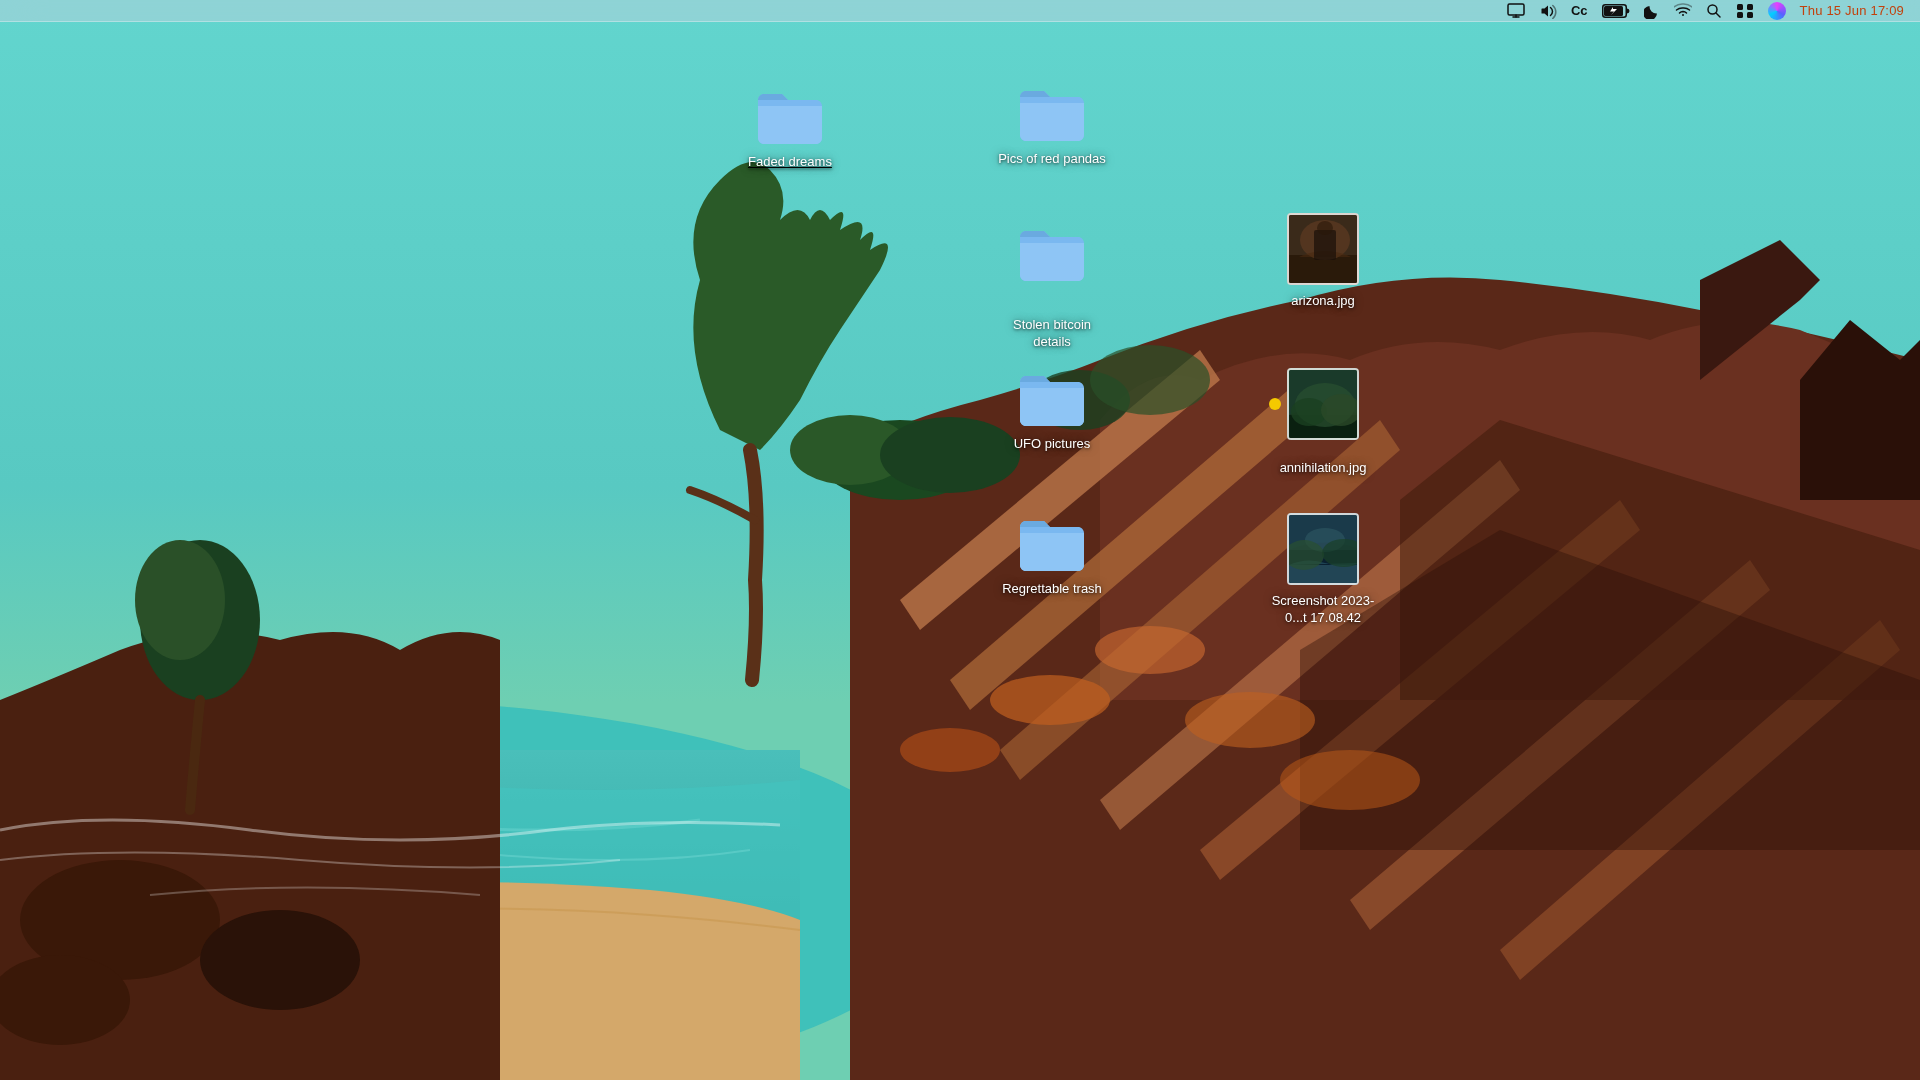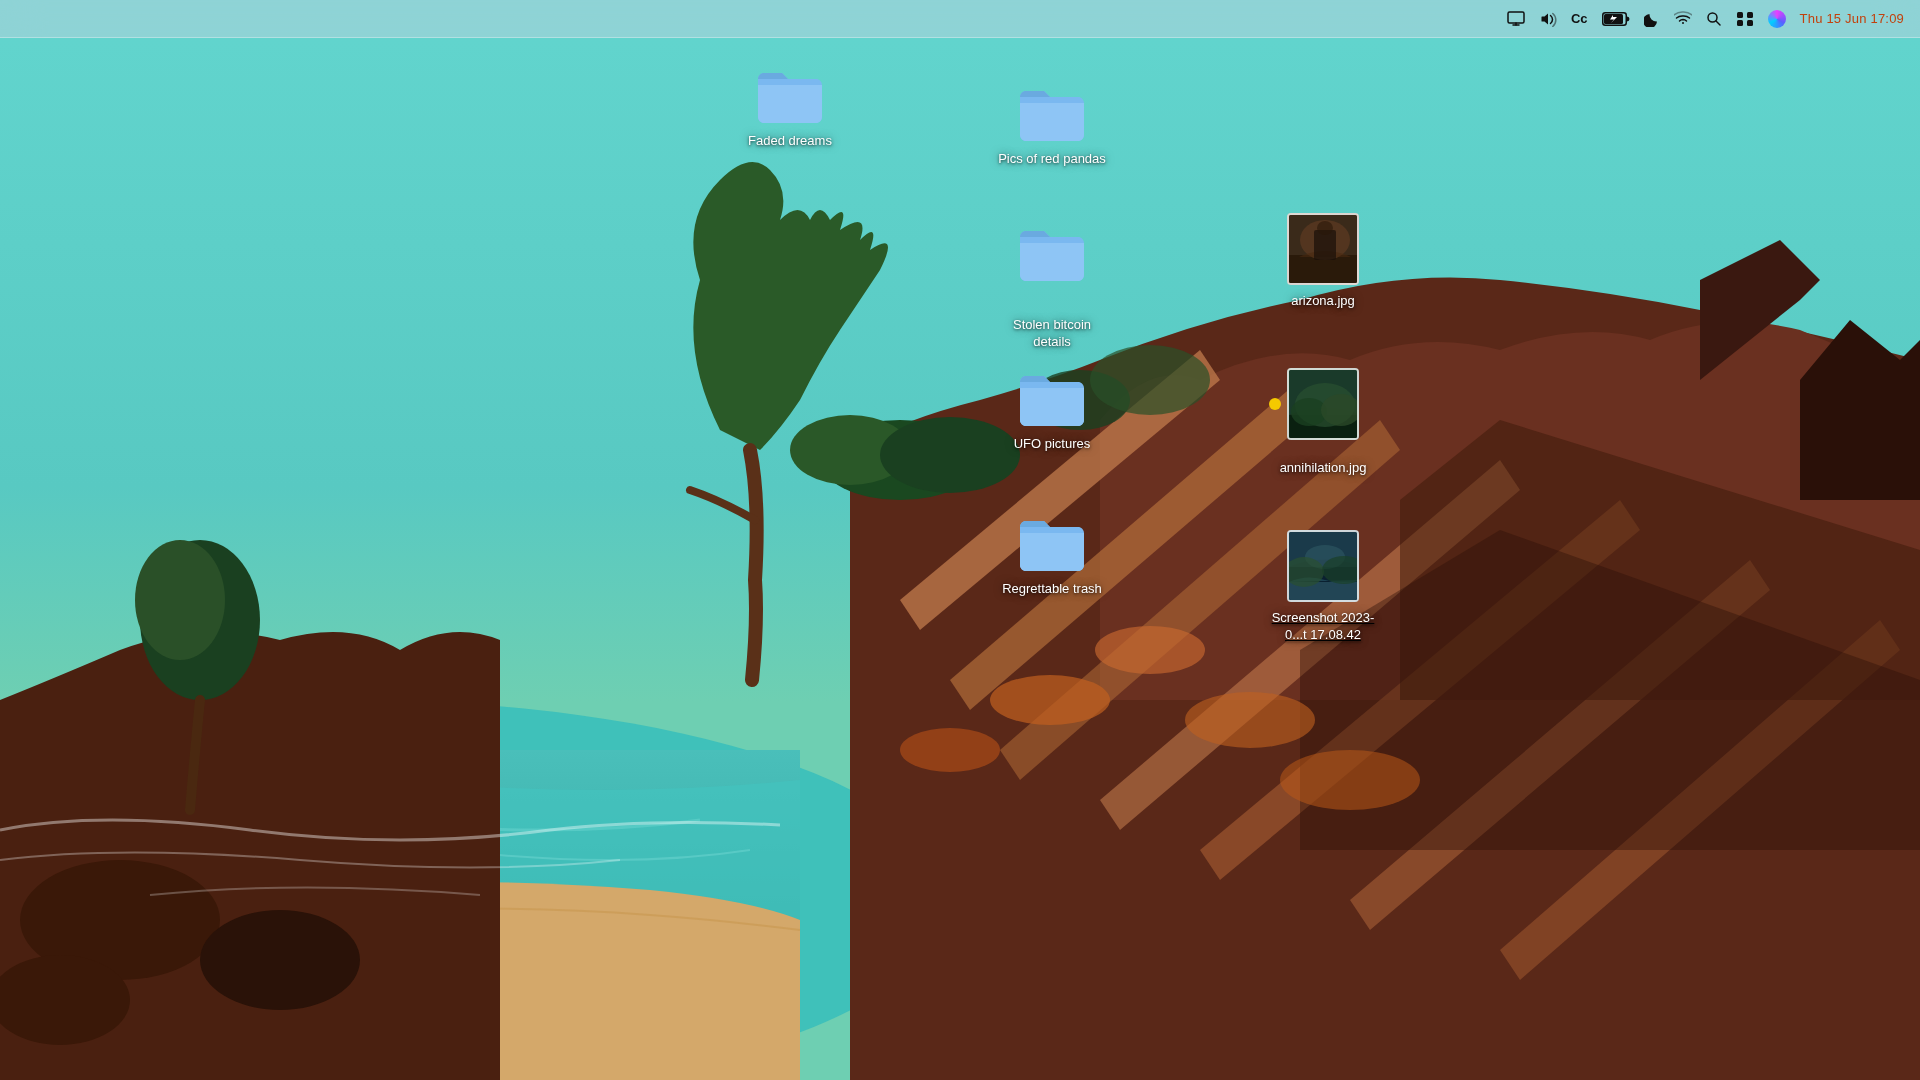--- a/index.html
+++ b/index.html
@@ -46,21 +46,21 @@
       width: 100%;
       height: 100%;
     }
 
     
     .menubar {
       position: absolute;
       top: 0;
       left: 0;
       right: 0;
-      height: 38px;
+      height: 22px;
       background: rgba(180, 210, 220, 0.55);
       backdrop-filter: blur(20px);
       -webkit-backdrop-filter: blur(20px);
       display: flex;
       align-items: center;
       justify-content: flex-end;
       padding: 0 16px;
       z-index: 100;
       border-bottom: 1px solid rgba(255,255,255,0.3);
     }
@@ -318,21 +318,21 @@
     <span class="menubar-icon">
       <div class="siri-icon"></div>
     </span>
 
     <span class="menubar-datetime">Thu 15 Jun  17:09</span>
   </div>
 </div>
 
 <div class="desktop">
 
-  <div class="desktop-icon" style="left: 730px; top: 27px;">
+  <div class="desktop-icon" style="left: 730px; top: 48px; text-decoration: underline;">
     <div class="folder-icon">
       <svg viewBox="0 0 72 60" fill="none" xmlns="http://www.w3.org/2000/svg">
         <path d="M4 14C4 10.7 6.7 8 10 8H28L34 14H62C65.3 14 68 16.7 68 20V52C68 55.3 65.3 58 62 58H10C6.7 58 4 55.3 4 52V14Z" fill="#7ab8f0"></path>
         <path d="M4 20H68V52C68 55.3 65.3 58 62 58H10C6.7 58 4 55.3 4 52V20Z" fill="#8ec5f5"></path>
         <path d="M4 14C4 10.7 6.7 8 10 8H28L34 14H4Z" fill="#6aaae0"></path>
       </svg>
     </div>
     <span class="icon-label">Faded dreams</span>
   </div>
 
@@ -411,21 +411,21 @@
     <div class="folder-icon">
       <svg viewBox="0 0 72 60" fill="none" xmlns="http://www.w3.org/2000/svg">
         <path d="M4 14C4 10.7 6.7 8 10 8H28L34 14H62C65.3 14 68 16.7 68 20V52C68 55.3 65.3 58 62 58H10C6.7 58 4 55.3 4 52V14Z" fill="#7ab8f0"></path>
         <path d="M4 20H68V52C68 55.3 65.3 58 62 58H10C6.7 58 4 55.3 4 52V20Z" fill="#8ec5f5"></path>
         <path d="M4 14C4 10.7 6.7 8 10 8H28L34 14H4Z" fill="#6aaae0"></path>
       </svg>
     </div>
     <span class="icon-label">Regrettable trash</span>
   </div>
 
-  <div class="desktop-icon" style="left: 1263px; top: 492px; text-decoration: underline;">
+  <div class="desktop-icon" style="left: 1263px; top: 475px;">
     <div class="file-icon" style="background: linear-gradient(135deg, #1a3a4a 0%, #2a5a6a 40%, #1a4a5a 70%, #0a2a3a 100%);">
       <svg width="72" height="72" viewBox="0 0 72 72" fill="none">
         <rect width="72" height="72" fill="#1a3a4a"></rect>
         <rect y="35" width="72" height="37" fill="#0a2030"></rect>
         <path d="M0 35 Q36 20 72 35" fill="#1a3040" opacity="0.7"></path>
 
         <rect y="50" width="72" height="22" fill="#3a6a7a" opacity="0.5"></rect>
         <path d="M0 50 Q18 42 36 48 Q54 54 72 48" fill="#2a5a6a" opacity="0.6"></path>
         <ellipse cx="36" cy="25" rx="20" ry="12" fill="#3a6870" opacity="0.4"></ellipse>
 

